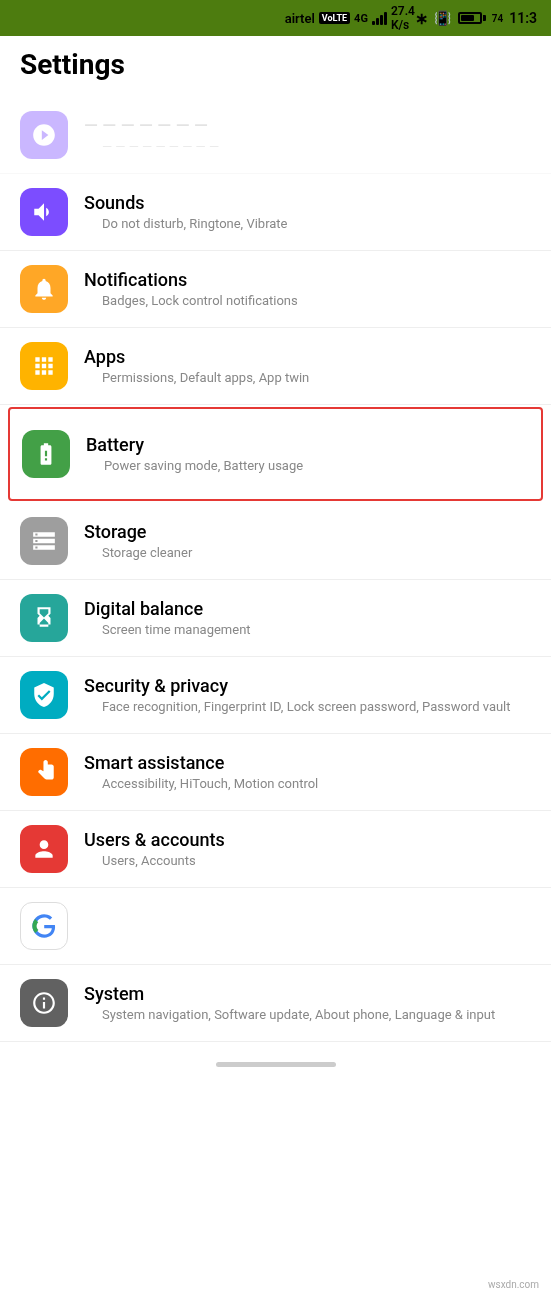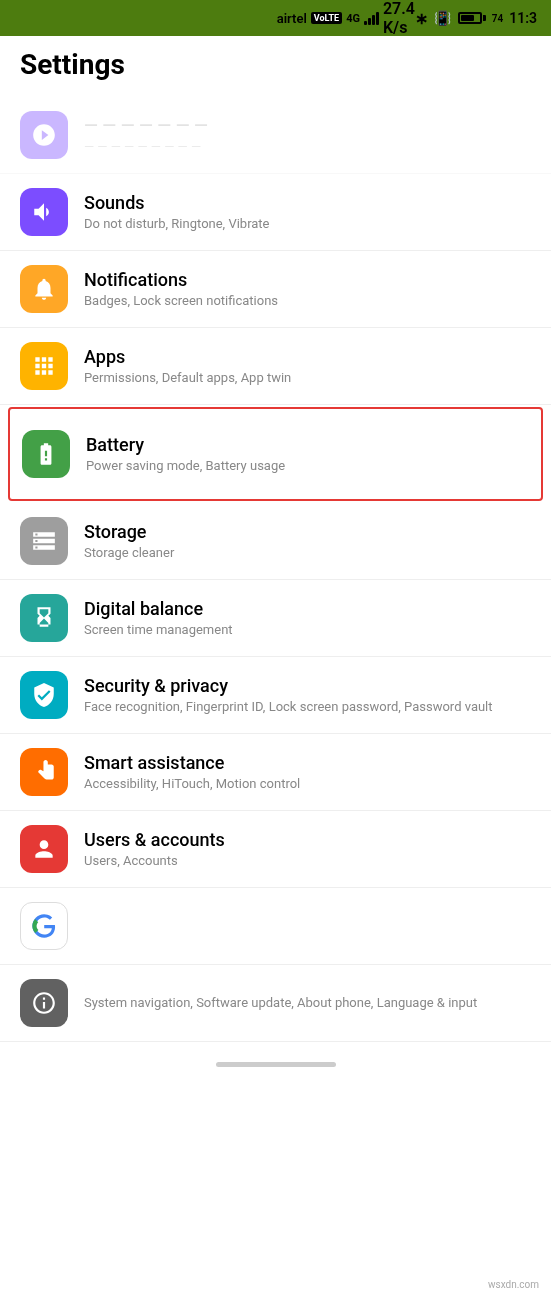--- a/index.html
+++ b/index.html
@@ -49,21 +49,21 @@
       align-items: flex-end;
       gap: 1px;
       height: 14px;
     }
     .signal-bar {
       background: #000;
       width: 3px;
       border-radius: 1px;
     }
     .speed-text {
-      font-size: 16px;
+      font-size: 12px;
       color: #000;
       line-height: 1.2;
     }
     .status-right {
       display: flex;
       align-items: center;
       gap: 6px;
       font-size: 13px;
       font-weight: 600;
       color: #000;
@@ -149,20 +149,21 @@
     .item-title {
       font-size: 18px;
       font-weight: 500;
       color: #000000;
       margin-bottom: 3px;
     }
     .item-subtitle {
       font-size: 13px;
       color: #888888;
       line-height: 1.3;
+      margin-left: 18px;
     }
 
     
     .bg-purple { background: #7c4dff; }
     .bg-orange-yellow { background: #ffa726; }
     .bg-yellow { background: #ffb300; }
     .bg-green { background: #43a047; }
     .bg-gray { background: #9e9e9e; }
     .bg-teal { background: #26a69a; }
     .bg-teal-blue { background: #00acc1; }
@@ -263,21 +264,21 @@
   </div>
 
   <div class="settings-item">
     <div class="icon-wrapper bg-orange-yellow">
       <svg viewBox="0 0 24 24">
         <path d="M12 22c1.1 0 2-.9 2-2h-4c0 1.1.9 2 2 2zm6-6v-5c0-3.07-1.64-5.64-4.5-6.32V4c0-.83-.67-1.5-1.5-1.5s-1.5.67-1.5 1.5v.68C7.63 5.36 6 7.92 6 11v5l-2 2v1h16v-1l-2-2z"></path>
       </svg>
     </div>
     <div class="item-text">
       <div class="item-title">Notifications</div>
-      <div class="item-subtitle">Badges, Lock screen notifications</div>
+      <div class="item-subtitle">Badges, Lock control notifications</div>
     </div>
   </div>
 
   <div class="settings-item">
     <div class="icon-wrapper bg-yellow">
       <svg viewBox="0 0 24 24">
         <path d="M4 8h4V4H4v4zm6 12h4v-4h-4v4zm-6 0h4v-4H4v4zm0-6h4v-4H4v4zm6 0h4v-4h-4v4zm6-10v4h4V4h-4zm-6 4h4V4h-4v4zm6 6h4v-4h-4v4zm0 6h4v-4h-4v4z"></path>
       </svg>
     </div>
     <div class="item-text">
@@ -368,20 +369,21 @@
     </div>
   </div>
 
   <div class="settings-item">
     <div class="icon-wrapper bg-dark-gray">
       <svg viewBox="0 0 24 24">
         <path d="M11 7h2v2h-2zm0 4h2v6h-2zm1-9C6.48 2 2 6.48 2 12s4.48 10 10 10 10-4.48 10-10S17.52 2 12 2zm0 18c-4.41 0-8-3.59-8-8s3.59-8 8-8 8 3.59 8 8-3.59 8-8 8z"></path>
       </svg>
     </div>
     <div class="item-text">
+      <div class="item-title">System</div>
       <div class="item-subtitle">System navigation, Software update, About phone, Language &amp; input</div>
     </div>
   </div>
 
 </div>
 
 <div class="home-indicator">
   <div class="home-bar"></div>
 </div>
 

